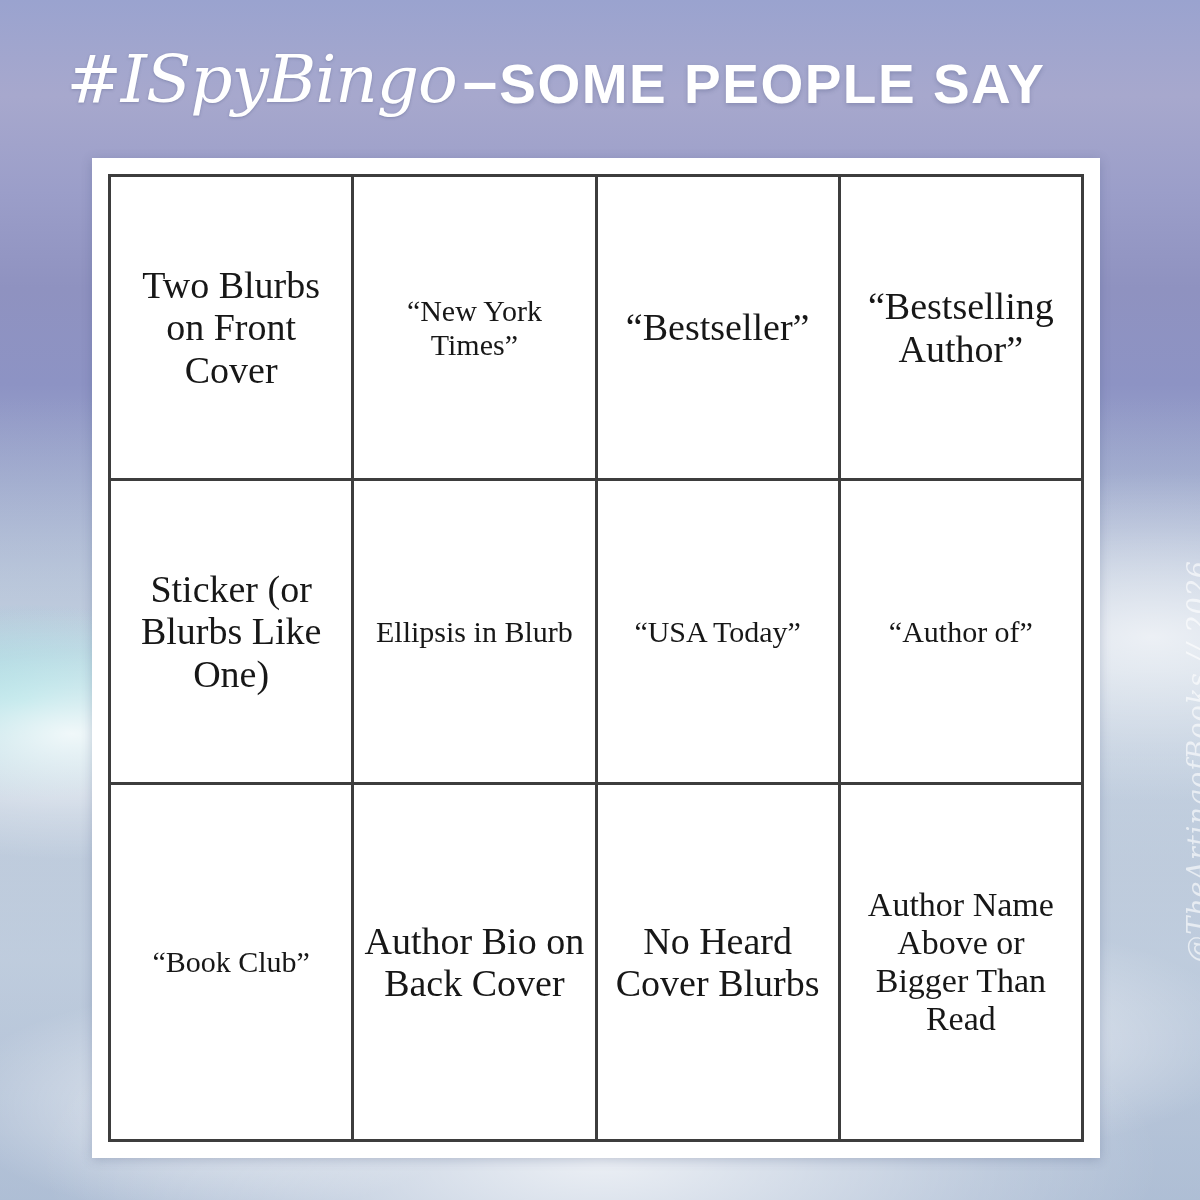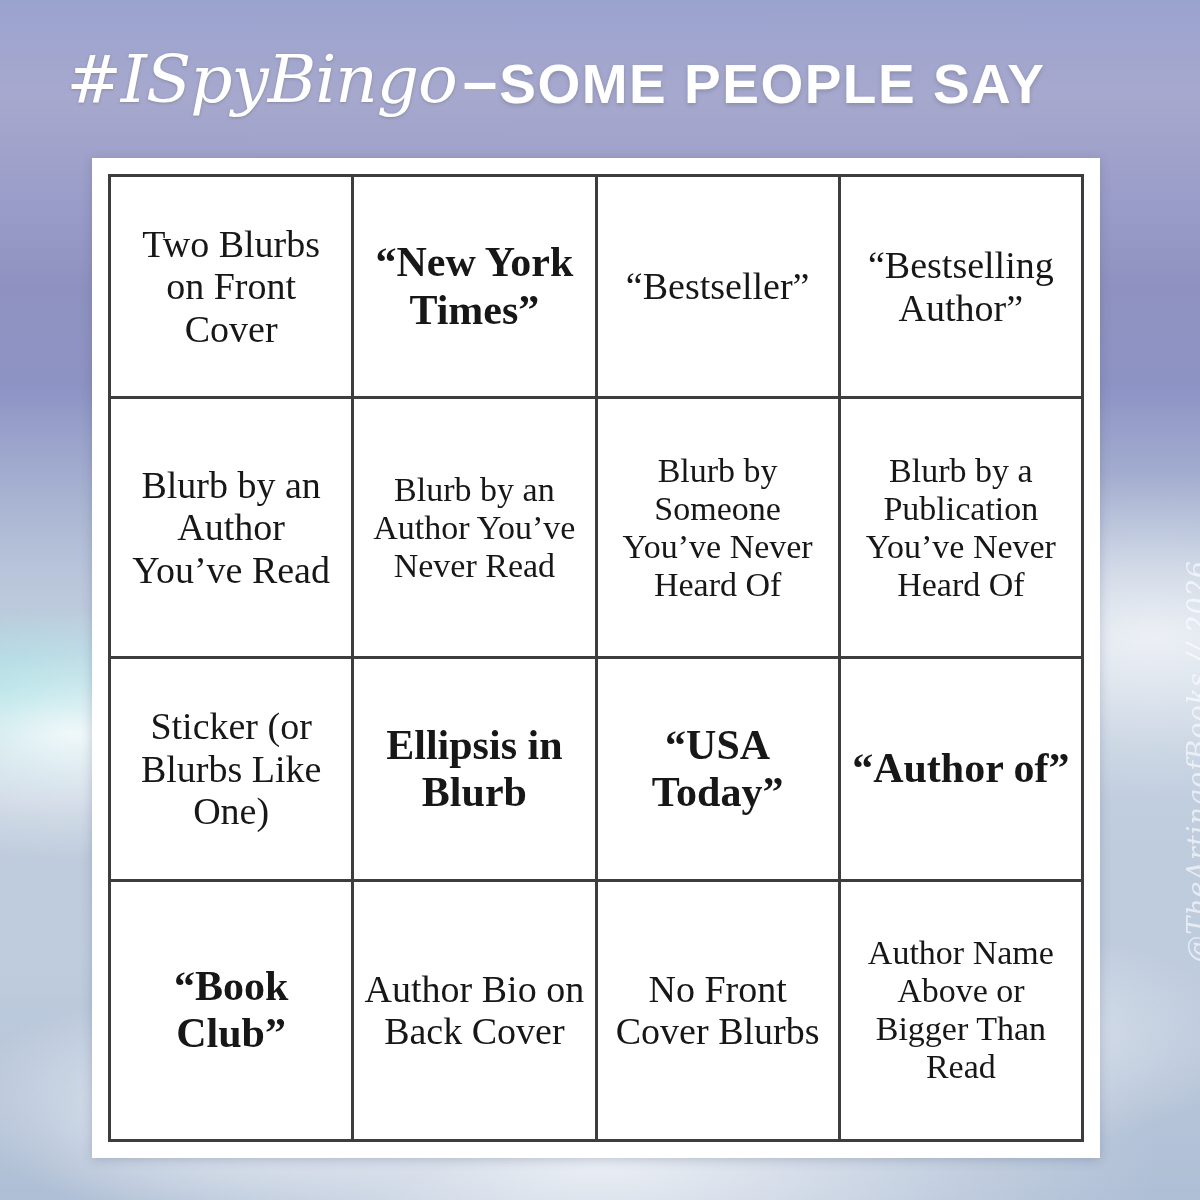--- a/index.html
+++ b/index.html
@@ -125,21 +125,21 @@
     border: 3px solid #3d3d3d;
     text-align: center;
     vertical-align: middle;
     padding: 6px 10px;
     color: #171717;
     font-family: "Liberation Serif", serif;
     line-height: 1.12;
     box-sizing: border-box;
     background: #ffffff;
   }
-  .s-xl { font-size: 42px; font-weight: bold; }
+  .s-xl { font-size: 30px; }
   .s-lg { font-size: 38px; }
   .s-md { font-size: 34px; }
 
   
   #watermark {
     position: absolute;
     right: 18px;
     top: 560px;
     transform: rotate(-90deg);
     transform-origin: right top;
@@ -169,34 +169,28 @@
 <div id="card">
   <table id="grid">
     <tbody>
       <tr>
         <td class="s-lg">Two Blurbs on Front Cover</td>
         <td class="s-xl">“New York Times”</td>
         <td class="s-lg">“Bestseller”</td>
         <td class="s-lg">“Bestselling Author”</td>
       </tr>
       <tr>
-        <td class="s-lg">Blurb by an Author You’ve Read</td>
-        <td class="s-md">Blurb by an Author You’ve Never Read</td>
-        <td class="s-md">Blurb by Someone You’ve Never Heard Of</td>
-        <td class="s-md">Blurb by a Publication You’ve Never Heard Of</td>
-      </tr>
-      <tr>
         <td class="s-lg">Sticker (or Blurbs Like One)</td>
         <td class="s-xl">Ellipsis in Blurb</td>
         <td class="s-xl">“USA Today”</td>
         <td class="s-xl">“Author of”</td>
       </tr>
       <tr>
         <td class="s-xl">“Book Club”</td>
         <td class="s-lg">Author Bio on Back Cover</td>
-        <td class="s-lg">No Front Cover Blurbs</td>
+        <td class="s-lg">No Heard Cover Blurbs</td>
         <td class="s-md">Author Name Above or Bigger Than Read</td>
       </tr>
     </tbody>
   </table>
 </div>
 
 <div id="watermark">@TheArtingofBooks // 2026</div>
 
 </body></html>

